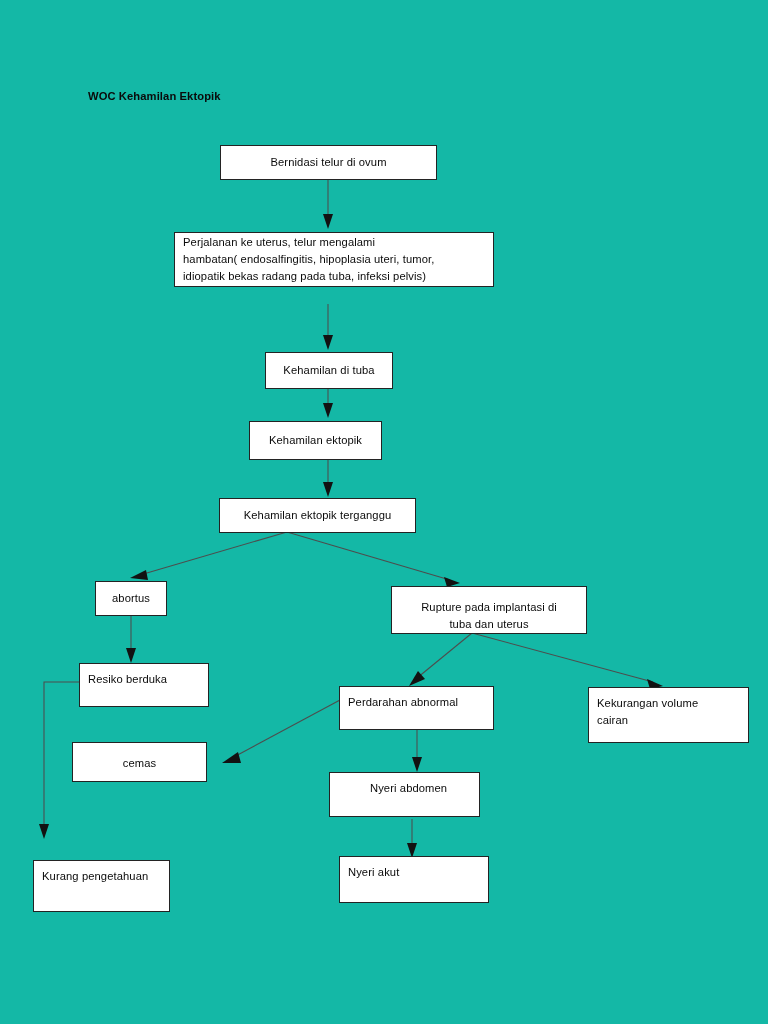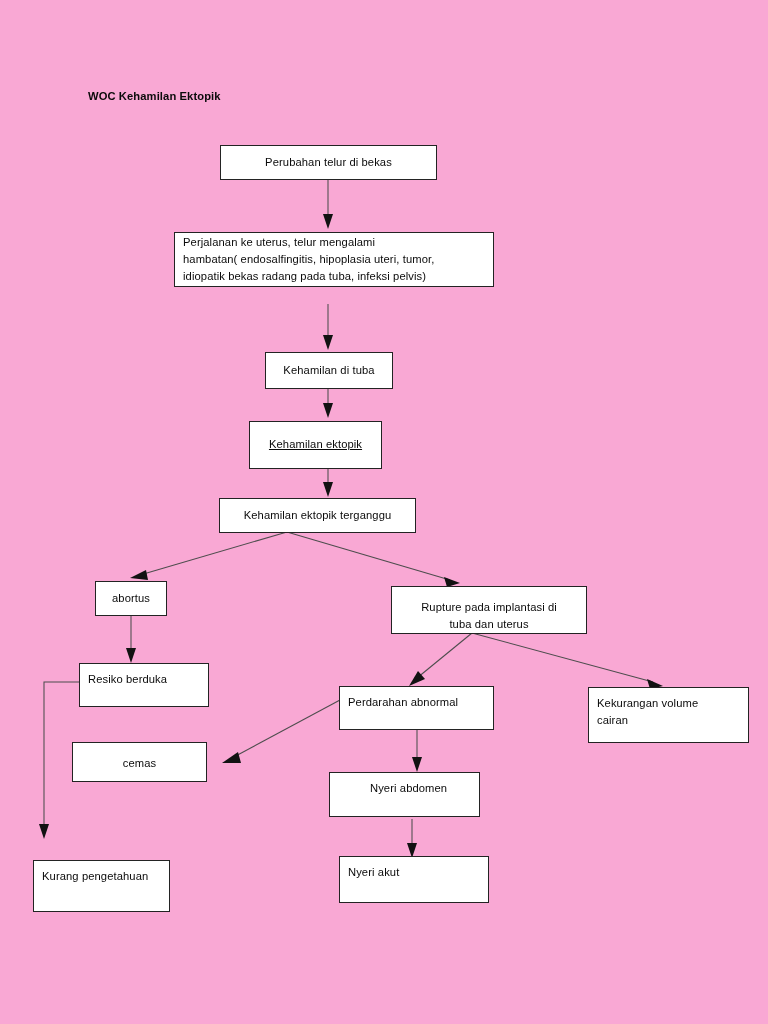--- a/index.html
+++ b/index.html
@@ -4,21 +4,21 @@
 <style>
   html, body {
     margin: 0;
     padding: 0;
     background: #ffffff;
   }
   #page {
     position: relative;
     width: 768px;
     height: 1024px;
-    background: #f9a8d4;
+    background: #14b8a6;
     overflow: hidden;
     font-family: "Liberation Sans", sans-serif;
   }
   #svg-layer {
     position: absolute;
     left: 0;
     top: 0;
     width: 768px;
     height: 1024px;
     pointer-events: none;
@@ -102,34 +102,34 @@
     <polygon class="arrowhead" points="417,772 412,757 422,757"></polygon>
 
     <polyline class="edge" points="79,682 44,682 44,828"></polyline>
     <polygon class="arrowhead" points="44,839 39,824 49,824"></polygon>
 
     <line class="edge" x1="412" y1="819" x2="412" y2="848"></line>
     <polygon class="arrowhead" points="412,858 407,843 417,843"></polygon>
   </svg>
 
   <div class="node al-center" style="left:220px; top:145px; width:217px; height:35px;">
-    <span class="label">Perubahan telur di bekas</span>
+    <span class="label">Bernidasi telur di ovum</span>
   </div>
 
   <div class="node al-left-mid" style="left:174px; top:232px; width:320px; height:55px;">
     <span class="label">Perjalanan ke uterus, telur mengalami
 hambatan( endosalfingitis, hipoplasia uteri, tumor,
 idiopatik bekas radang pada tuba, infeksi pelvis)</span>
   </div>
 
   <div class="node al-center" style="left:265px; top:352px; width:128px; height:37px;">
     <span class="label">Kehamilan di tuba</span>
   </div>
 
-  <div class="node al-center" style="left:249px; top:421px; width:133px; height:48px;text-decoration:underline;">
+  <div class="node al-center" style="left:249px; top:421px; width:133px; height:39px;">
     <span class="label">Kehamilan ektopik</span>
   </div>
 
   <div class="node al-center" style="left:219px; top:498px; width:197px; height:35px;">
     <span class="label">Kehamilan ektopik terganggu</span>
   </div>
 
   <div class="node al-center" style="left:95px; top:581px; width:72px; height:35px;">
     <span class="label">abortus</span>
   </div>

